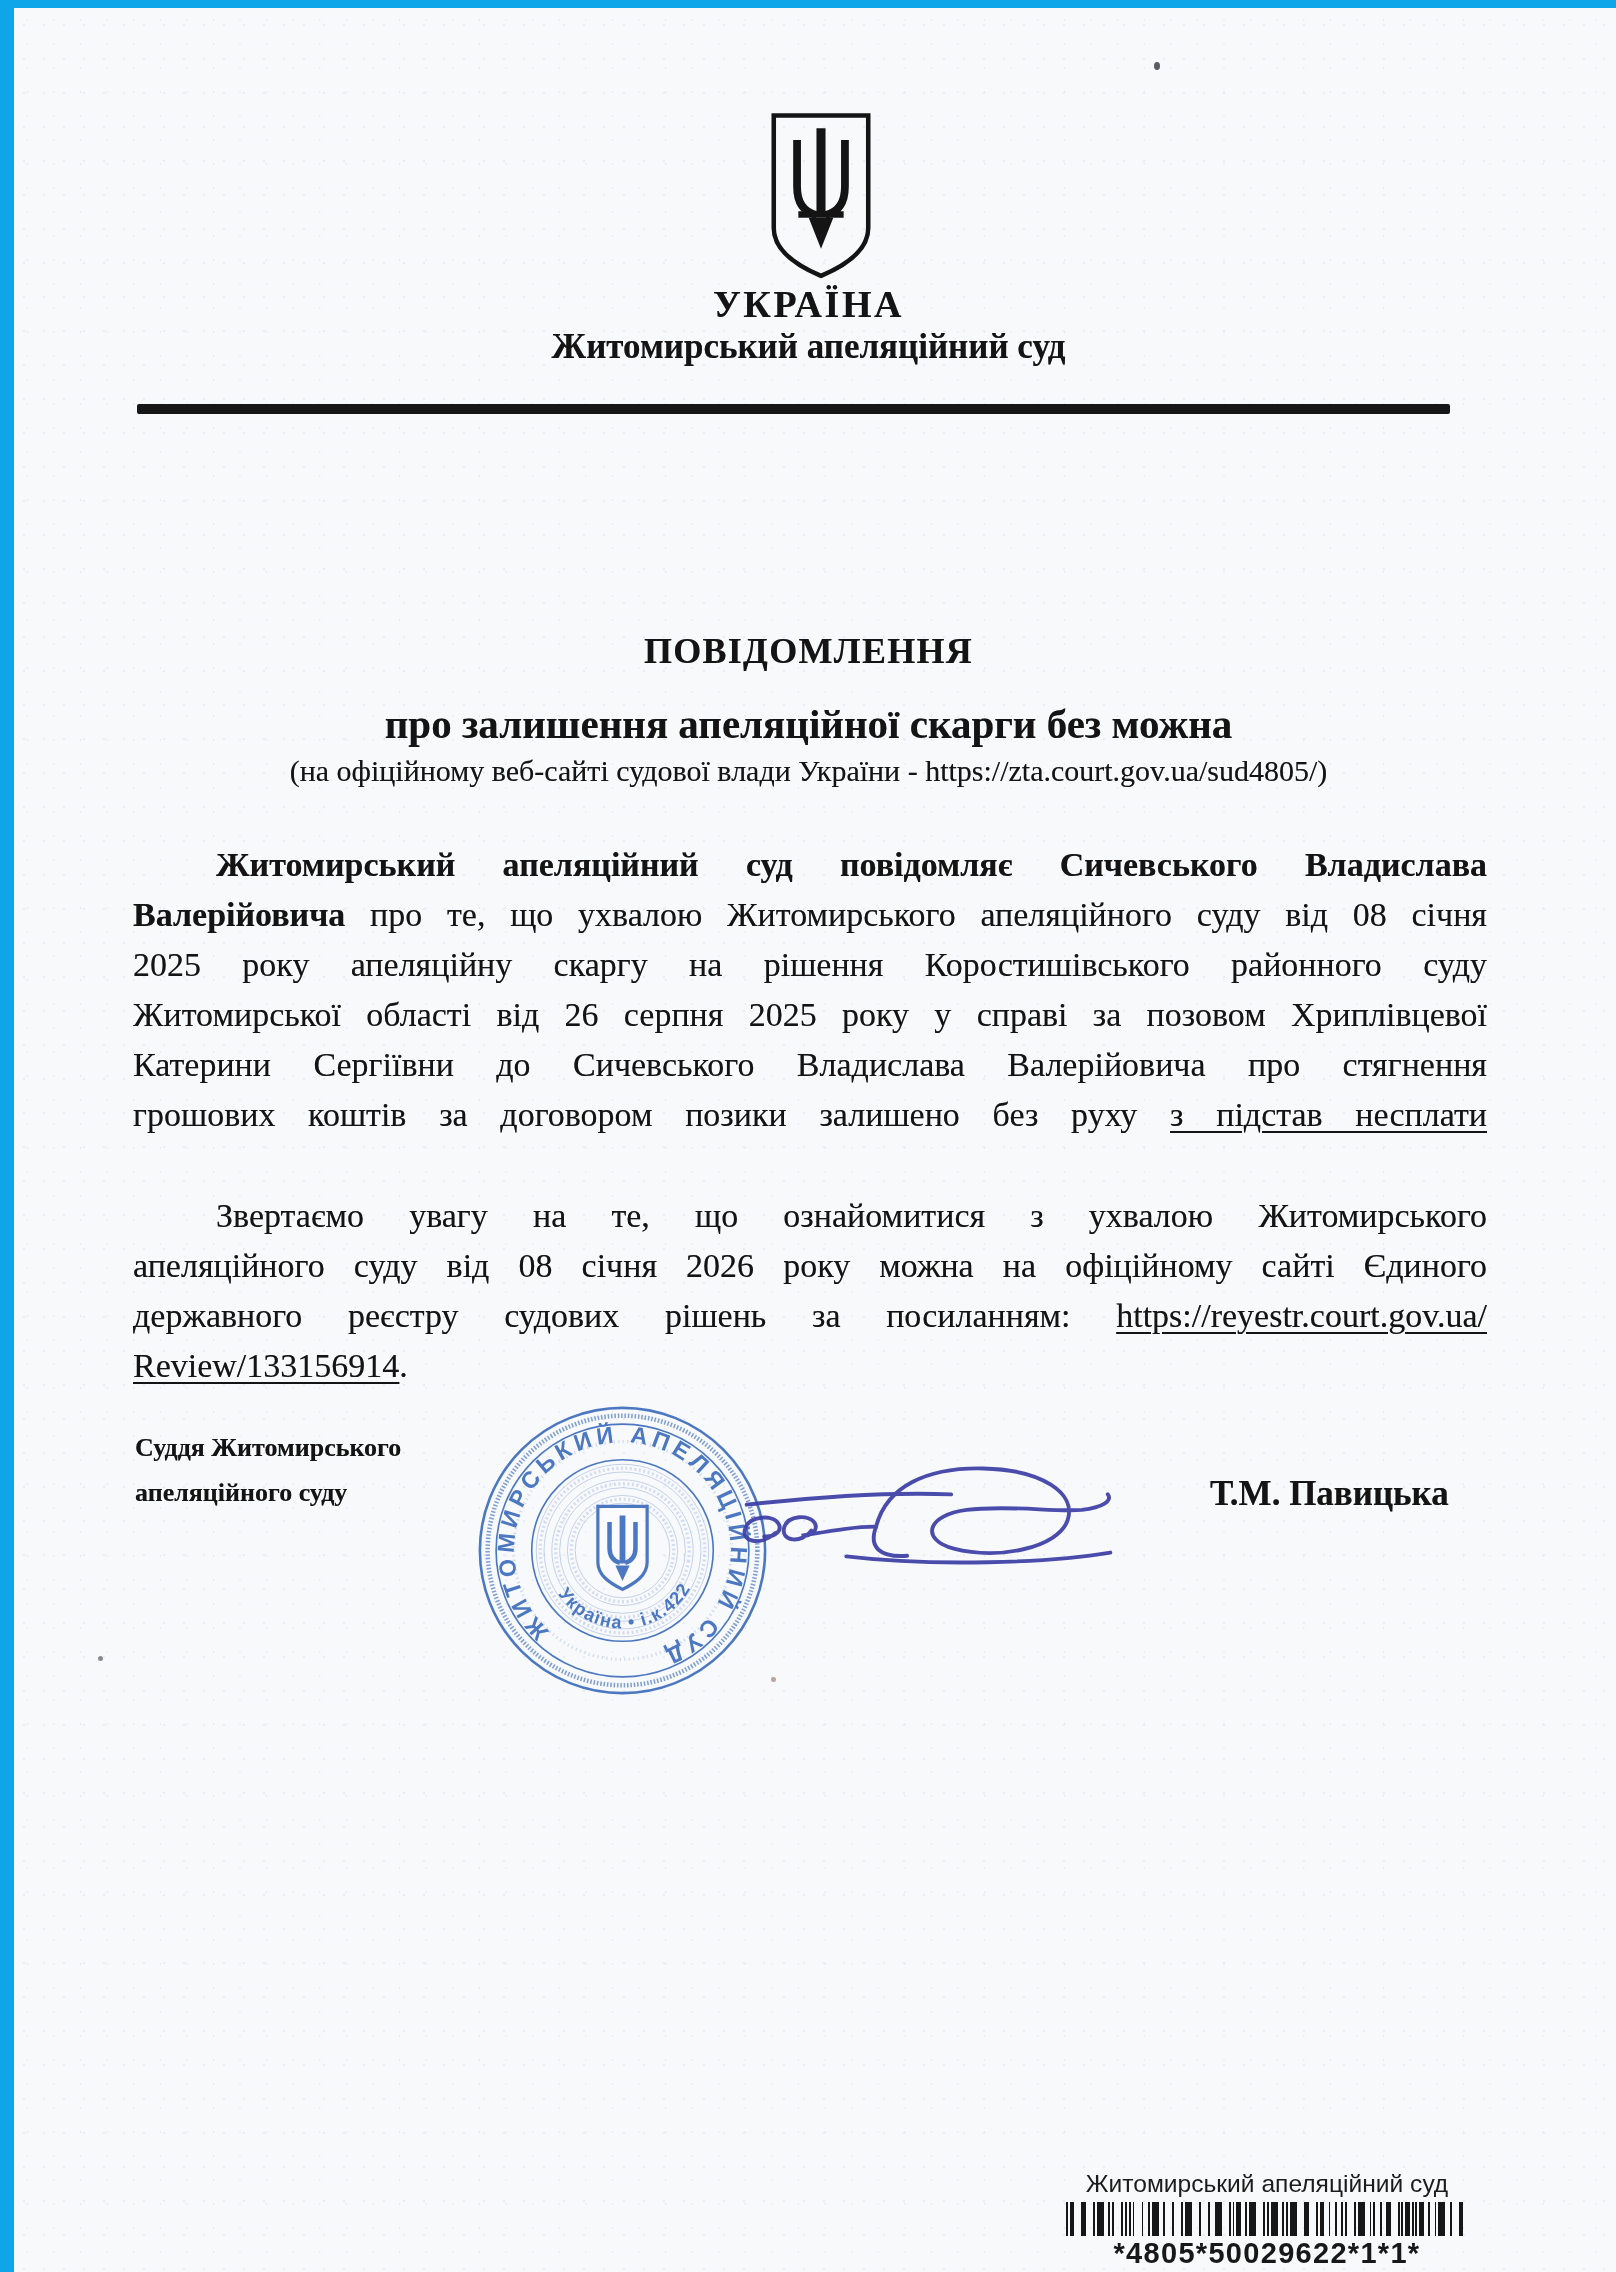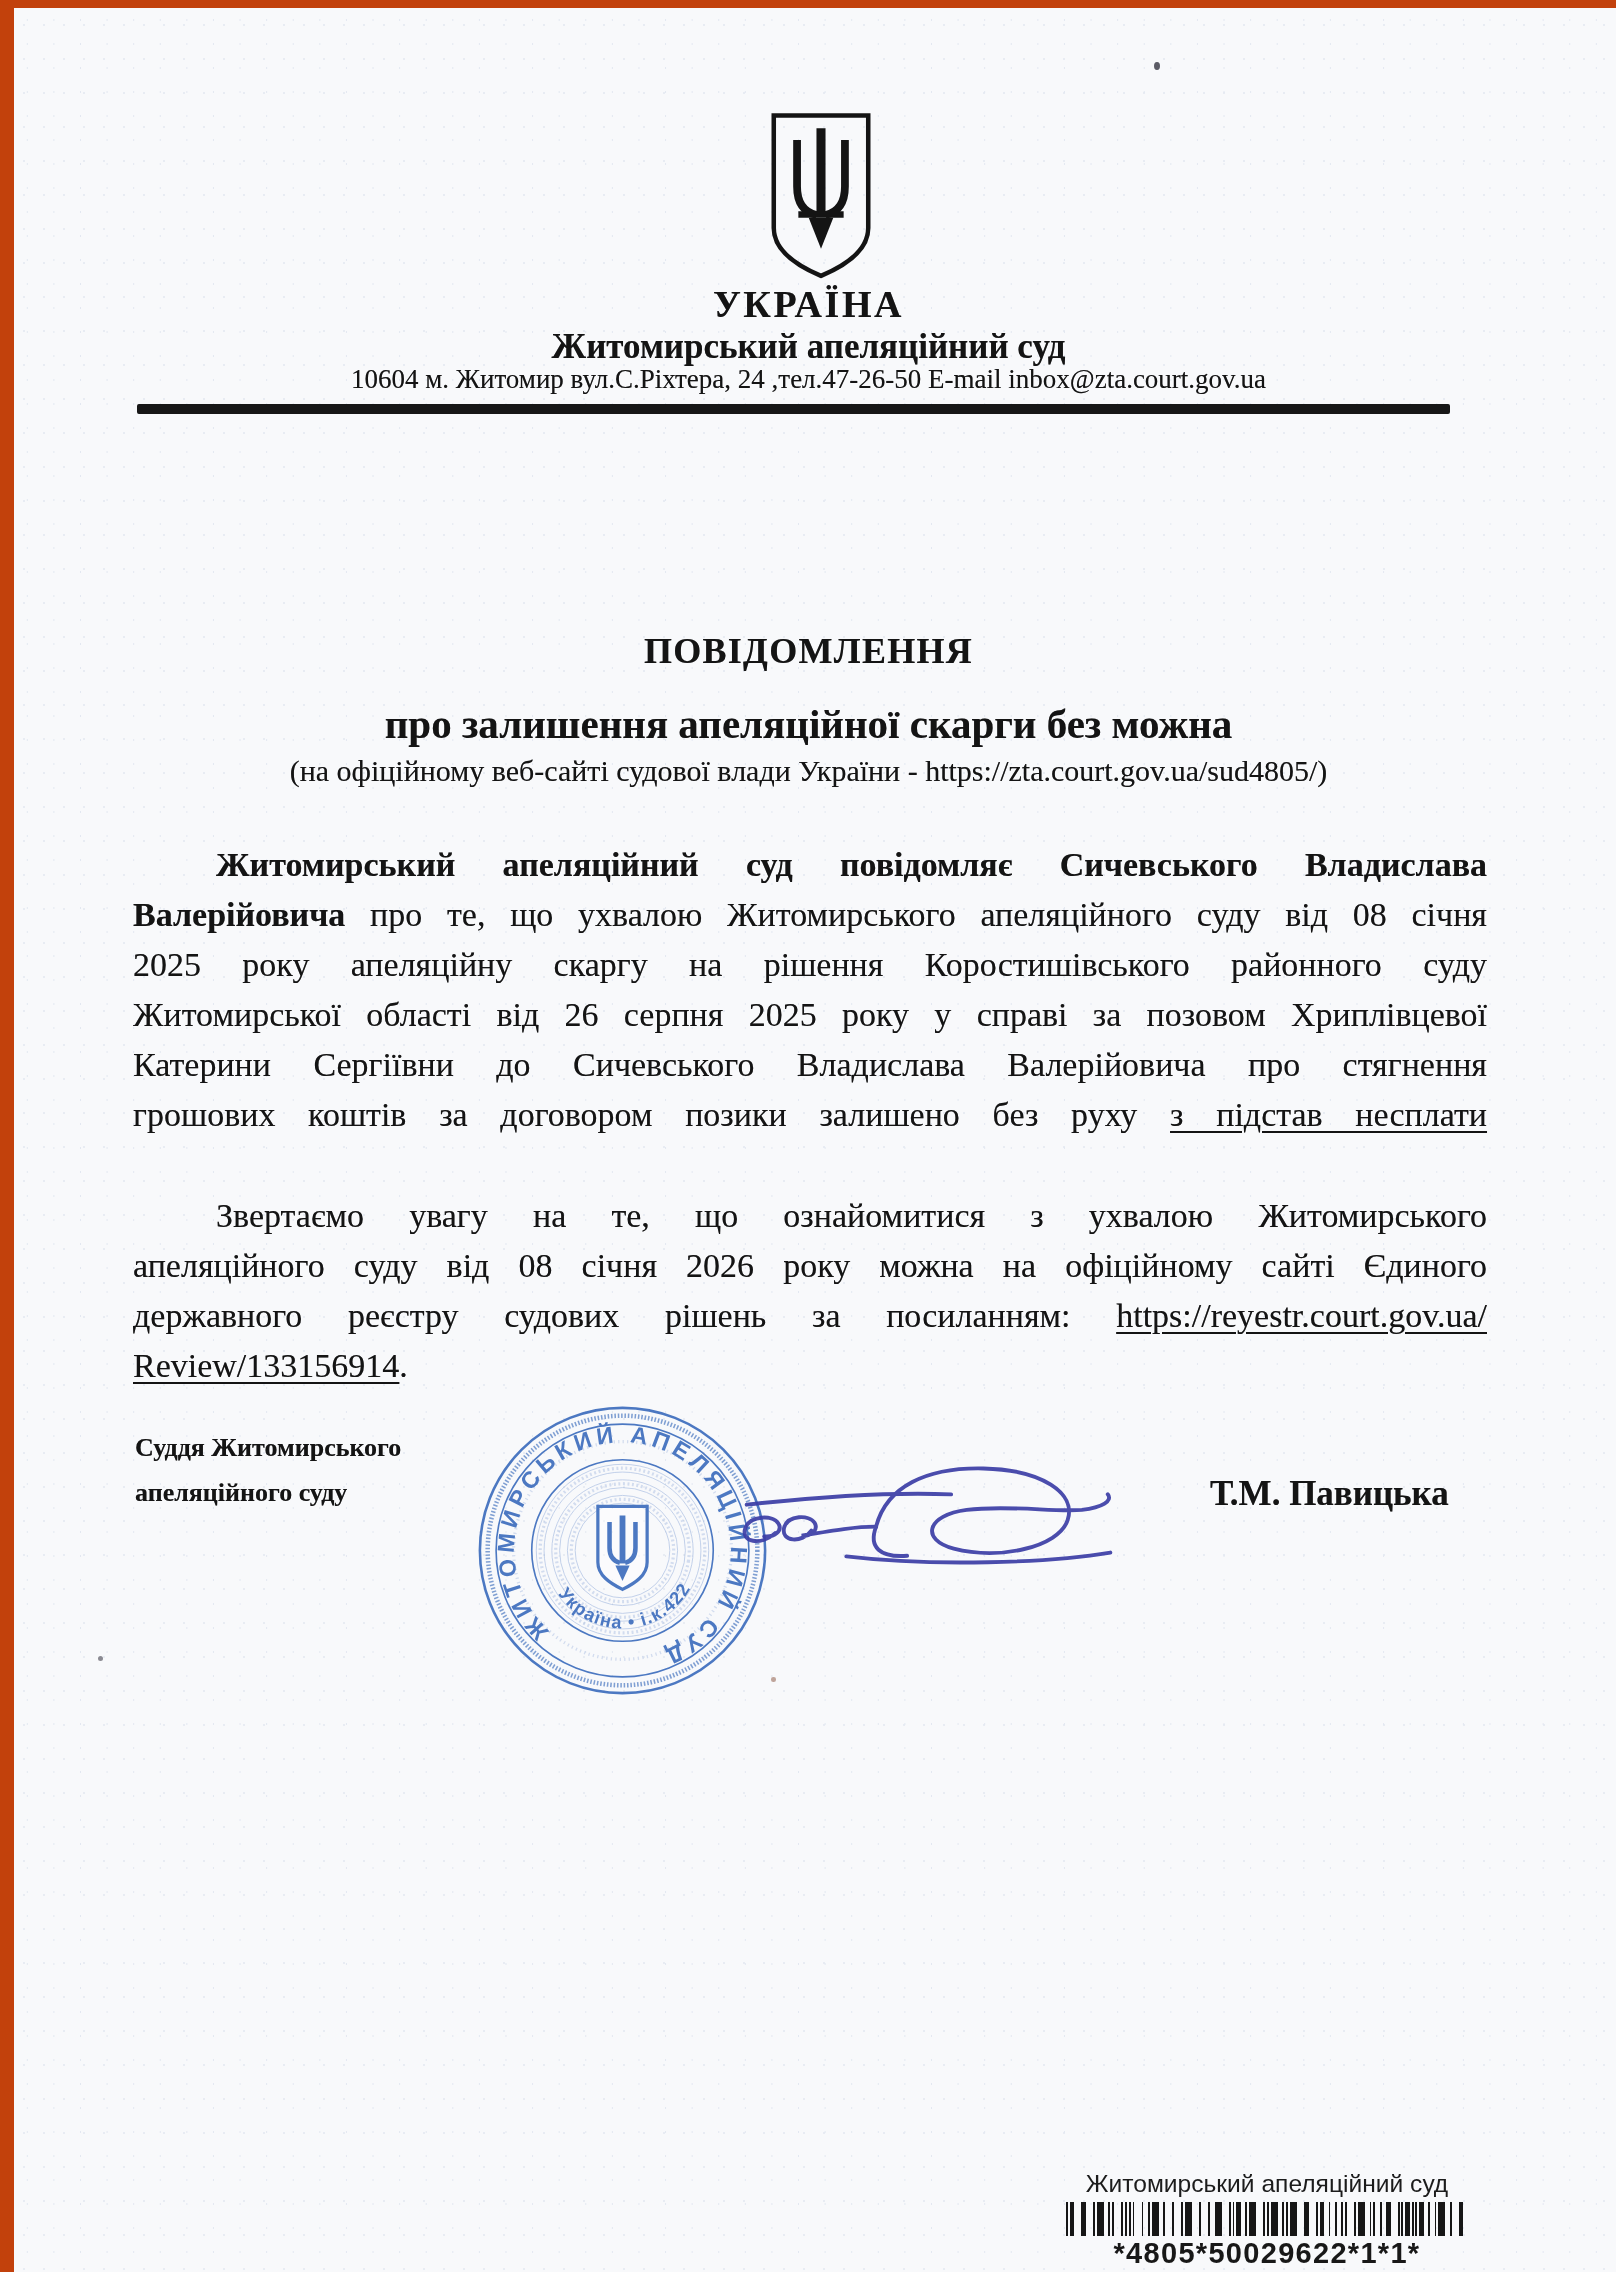--- a/index.html
+++ b/index.html
@@ -1,19 +1,19 @@
 <!DOCTYPE html>
 <html style="font-size:10.4px"><head>
 <meta charset="utf-8">
 <style>
   html,body{margin:0;padding:0;background:#e9e9e9;}
   .page{
     position:relative;
     width:1617px;height:2273px;
-    background:#c2410c;
+    background:#0ea5e9;
     overflow:hidden;
     font-family:"Liberation Serif","DejaVu Serif",serif;
     color:#141414;
   }
   .paper-tint{
     position:absolute;left:14.3px;top:7.8px;right:0;bottom:0;
     background-color:#f8f9fb;
     background-image:
       radial-gradient(#e3e8f1 0.8px, transparent 0.8px),
       radial-gradient(#eceff6 0.6px, transparent 0.7px),
@@ -70,21 +70,20 @@
     <path d="M12,8 H158 V182 C158,216 123,240 85,256 C47,240 12,216 12,182 Z" fill="none" stroke="#141414" stroke-width="7"></path>
     <path d="M85,28 V160" stroke="#141414" stroke-width="14" fill="none"></path>
     <path d="M48,46 V118 C48,146 60,158 78,162" stroke="#141414" stroke-width="12" fill="none"></path>
     <path d="M122,46 V118 C122,146 110,158 92,162" stroke="#141414" stroke-width="12" fill="none"></path>
     <path d="M50,161 H120" stroke="#141414" stroke-width="10" fill="none"></path>
     <path d="M66,166 L85,214 L104,166 Z" fill="#141414"></path>
   </svg>
 
   <div class="abs ctr country soft">УКРАЇНА</div>
   <div class="abs ctr court-name soft">Житомирський апеляційний суд</div>
-  <div class="abs ctr addr soft">10604 м. Житомир вул.С.Ріхтера, 24 ,тел.47-26-50 E-mail inbox@zta.court.gov.ua</div>
   <div class="abs rule"></div>
 
 
   <div class="abs ctr doc-title soft">ПОВІДОМЛЕННЯ</div>
   <div class="abs ctr doc-subtitle soft">про залишення апеляційної скарги без можна</div>
   <div class="abs ctr doc-note soft">(на офіційному веб-сайті судової влади України - https://zta.court.gov.ua/sud4805/)</div>
 
   <div class="abs para p1 soft">
       <div class="line indent"><span class="b">Житомирський апеляційний суд повідомляє Сичевського Владислава</span></div>
       <div class="line"><span class="b">Валерійовича</span><span> про те, що ухвалою Житомирського апеляційного суду від 08 січня</span></div>

